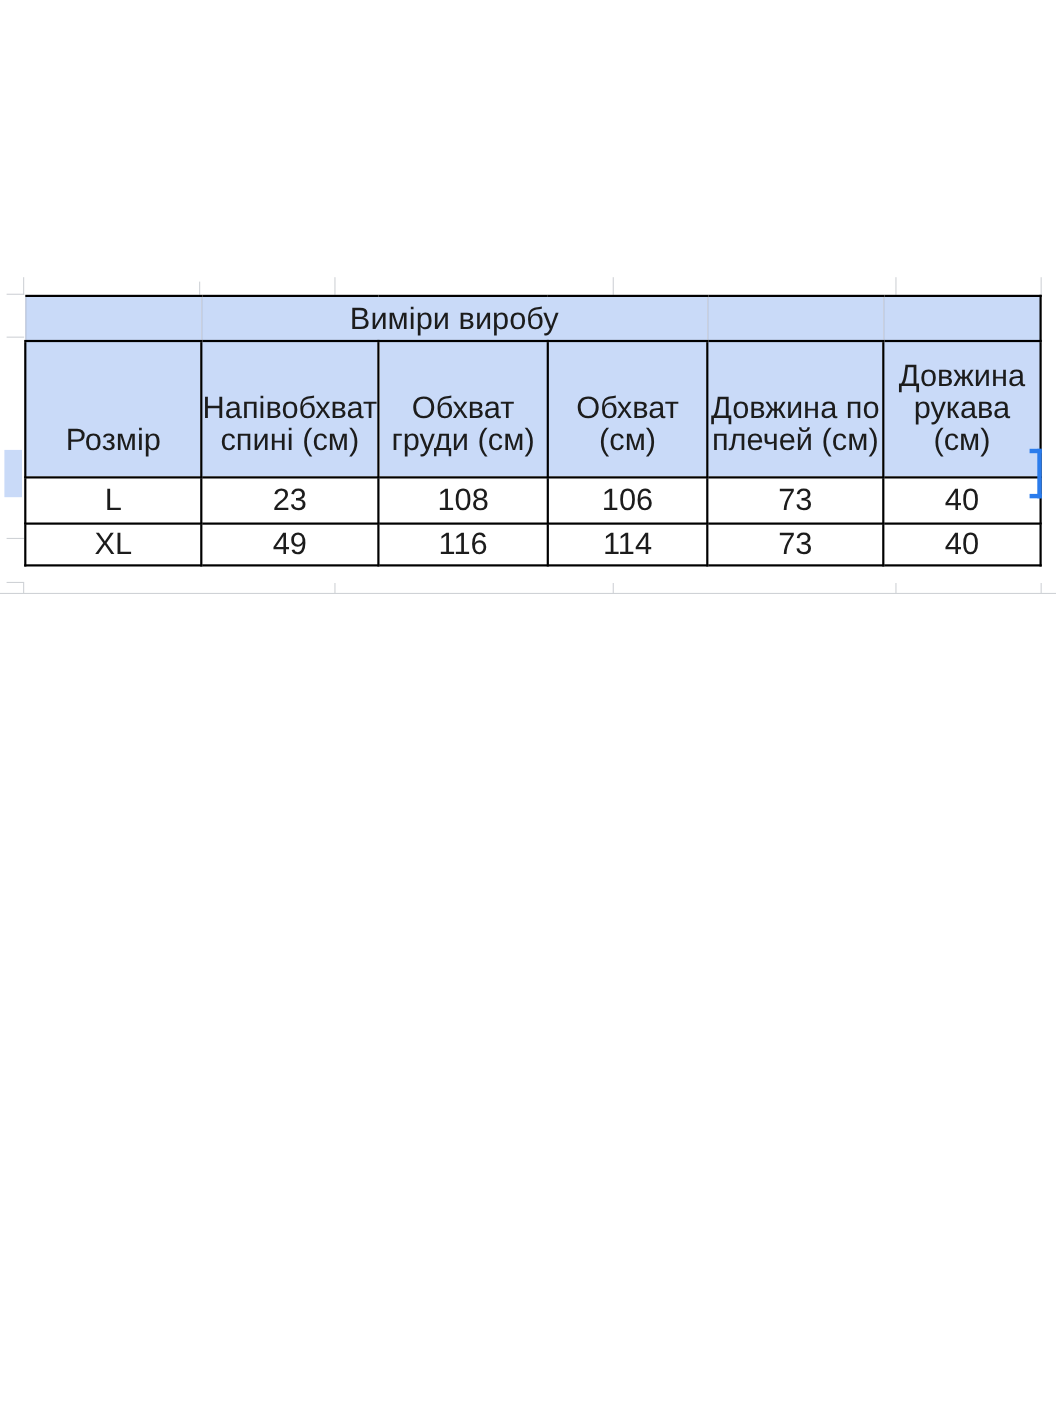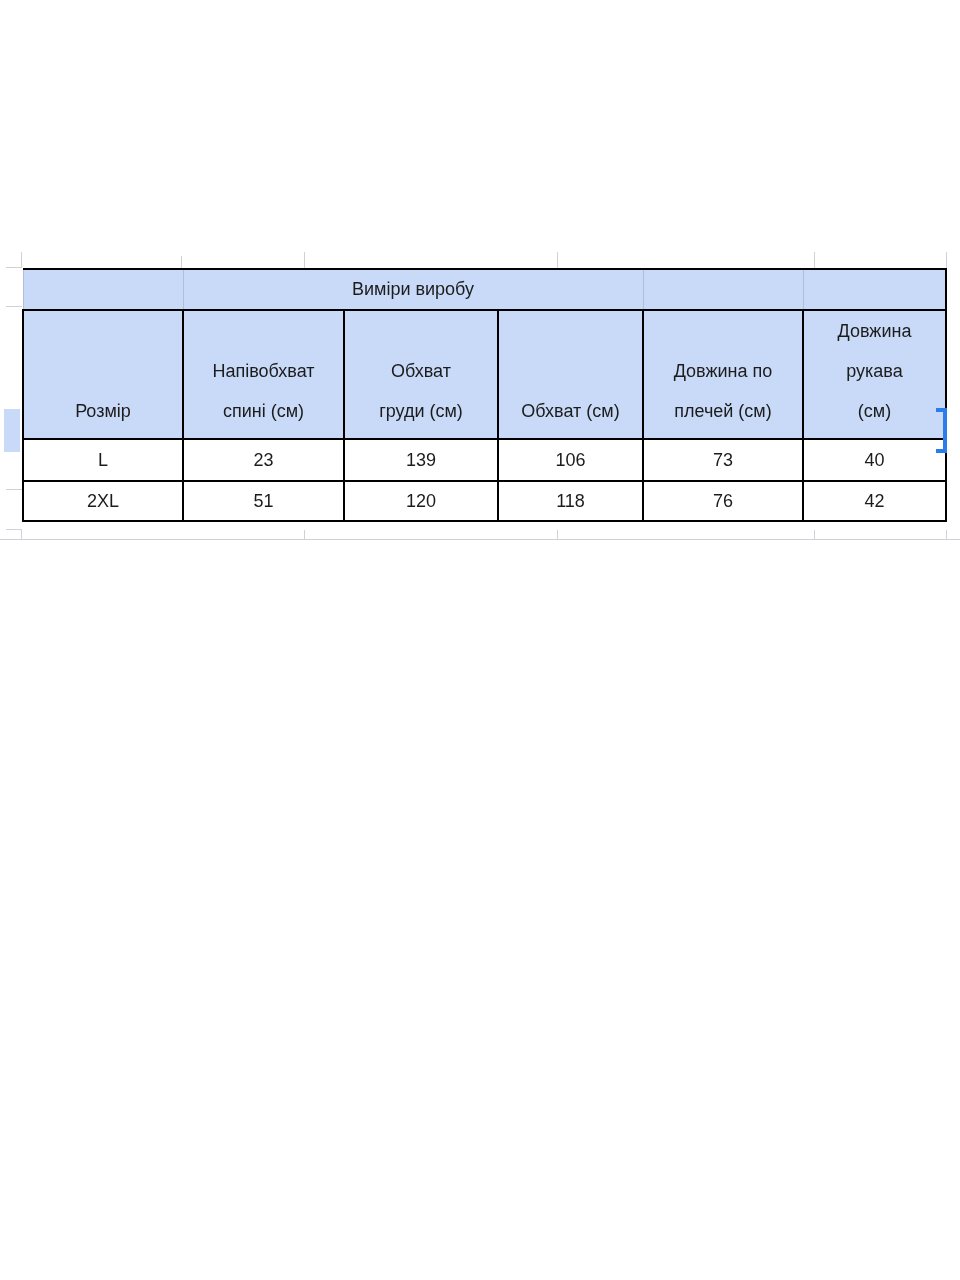--- a/index.html
+++ b/index.html
@@ -27,21 +27,21 @@
   .hline-full{position:absolute;left:0;top:539px;width:960px;height:1px;background:var(--grid);}
 
   
   table.sheet-table{
     position:absolute;left:22px;top:268px;
     width:923px;
     border-collapse:collapse;
     table-layout:fixed;
   }
   table.sheet-table td{
-    font-size:18px;
+    font-size:28px;
     color:var(--text);
     text-align:center;
     overflow:hidden;
     padding:0;
   }
   
   tr.band td{
     background:var(--band);
     border-top:2px solid var(--border);
     border-bottom:2px solid var(--border);
@@ -49,22 +49,22 @@
     height:39px;
     vertical-align:middle;
   }
   tr.band td.first{border-left:1px solid var(--bandgrid);}
   tr.band td.last{border-right:2px solid var(--border);}
   
   tr.head td{
     background:var(--band);
     border:2px solid var(--border);
     vertical-align:bottom;
-    padding-bottom:7px;
-    line-height:40px;
+    padding-bottom:19px;
+    line-height:29px;
     white-space:pre-line;
     height:103px;
   }
   
   tr.data td{
     background:#ffffff;
     border:2px solid var(--border);
     vertical-align:middle;
   }
 
@@ -133,32 +133,32 @@
         <td>Обхват (см)</td>
         <td>Довжина по
 плечей (см)</td>
         <td>Довжина
 рукава
 (см)</td>
       </tr>
       <tr class="data" style="height:42px;">
         <td>L</td>
         <td>23</td>
-        <td>139</td>
+        <td>108</td>
         <td>106</td>
         <td>73</td>
         <td>40</td>
       </tr>
-      <tr class="data" style="height:40px;">
-        <td>2XL</td>
-        <td>51</td>
-        <td>120</td>
-        <td>118</td>
-        <td>76</td>
-        <td>42</td>
+      <tr class="data" style="height:38px;">
+        <td>XL</td>
+        <td>49</td>
+        <td>116</td>
+        <td>114</td>
+        <td>73</td>
+        <td>40</td>
       </tr>
     </tbody>
   </table>
 
   <div class="sel-strip"></div>
 
   <div class="sel-bracket"></div>
 
 </div>
 

